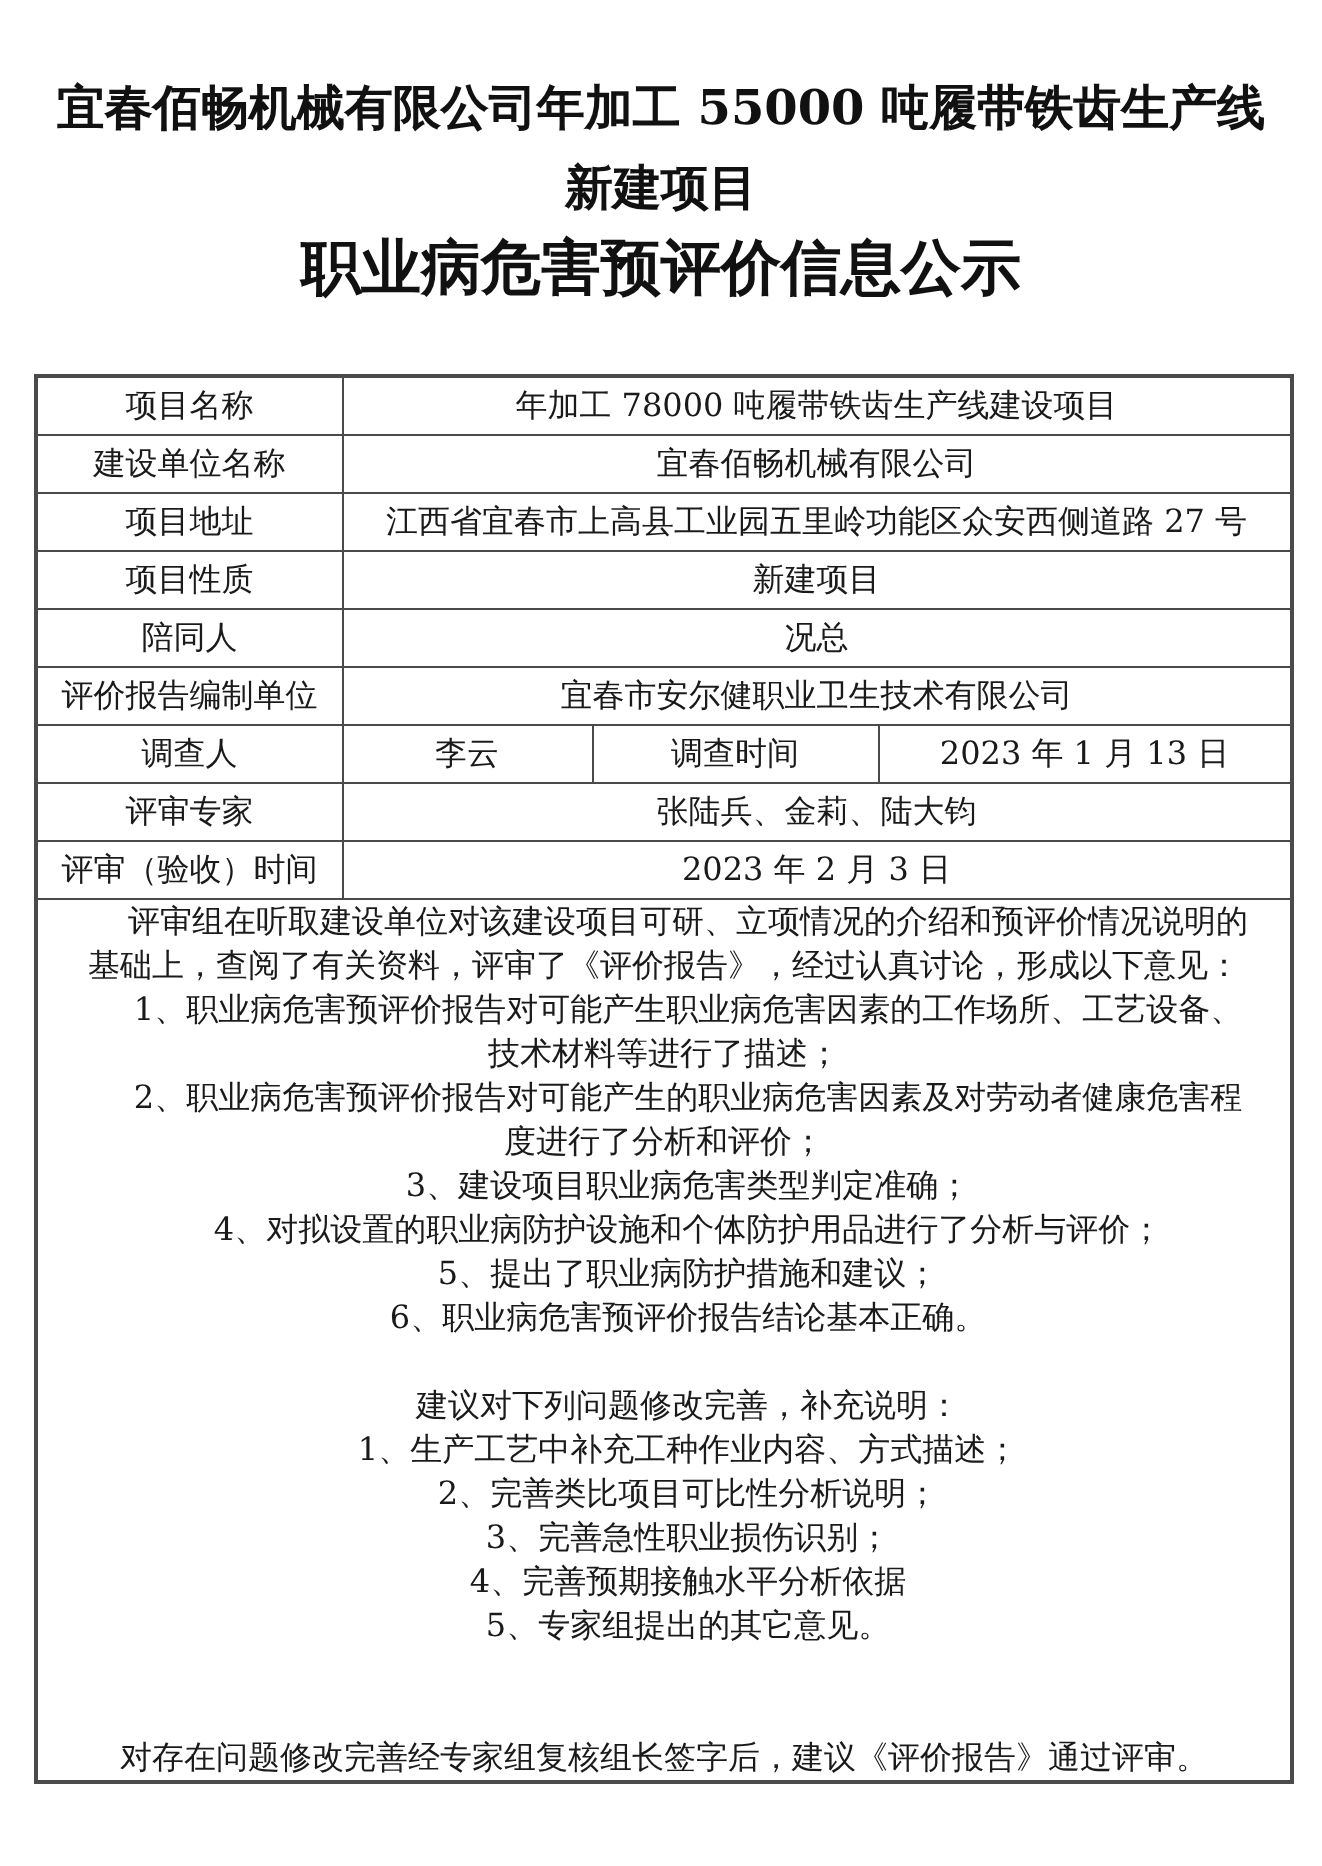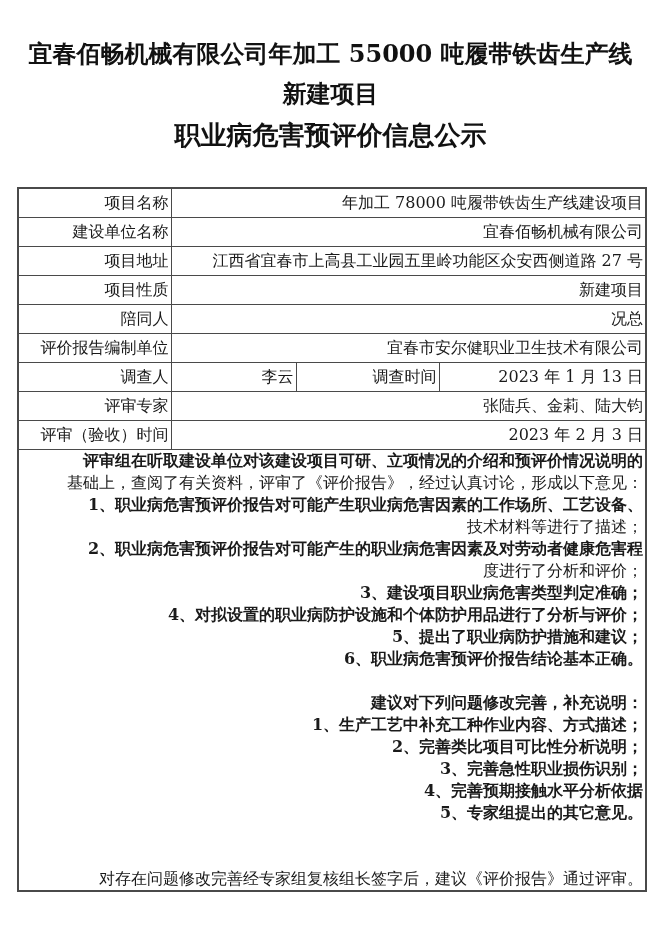--- a/index.html
+++ b/index.html
@@ -27,37 +27,37 @@
     font-weight: bold;
     color: #111111;
   }
   .title-line-1, .title-line-2 {
     font-size: 24px;
     line-height: 40px;
     letter-spacing: 0px;
     white-space: nowrap;
   }
   .title-line-3 {
-    font-size: 26px;
+    font-size: 30px;
     line-height: 42px;
     white-space: nowrap;
   }
   table.info-table {
     position: absolute;
     left: 17px;
     top: 187px;
     width: 628px;
     border-collapse: collapse;
     table-layout: fixed;
     border: 2px solid #4a4a4a;
   }
   table.info-table td {
     border: 1px solid #4a4a4a;
     font-size: 16px;
-    text-align: right;
+    text-align: center;
     vertical-align: middle;
     height: 28px;
     padding: 0 2px;
     overflow: hidden;
     white-space: nowrap;
   }
   td.opinion-cell {
     height: 453px;
     text-align: left;
     vertical-align: top;
@@ -65,21 +65,20 @@
     white-space: normal;
   }
   .opinion-block .line {
     min-height: 22px;
     line-height: 22px;
     font-size: 16px;
     white-space: nowrap;
   }
   .opinion-block .line.indent {
     text-indent: 24px;
-    font-weight: bold;
   }
 </style>
 </head>
 <body>
 
 <div class="doc">
 
   <div class="title-block">
     <div class="title-line-1">宜春佰畅机械有限公司年加工 55000 吨履带铁齿生产线</div>
     <div class="title-line-2">新建项目</div>

